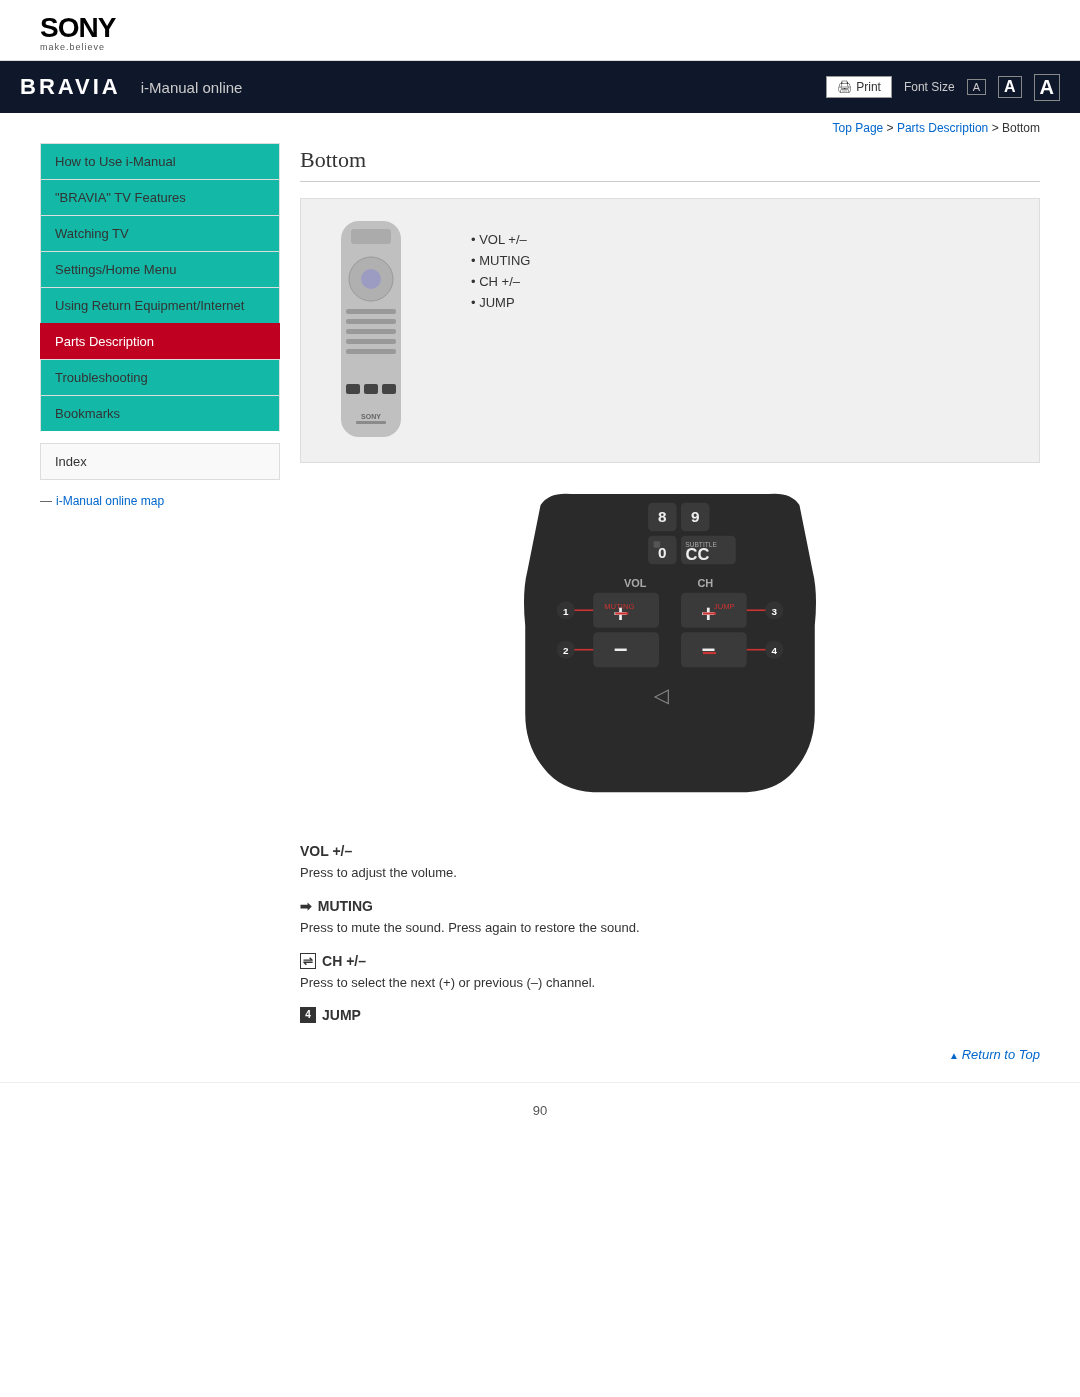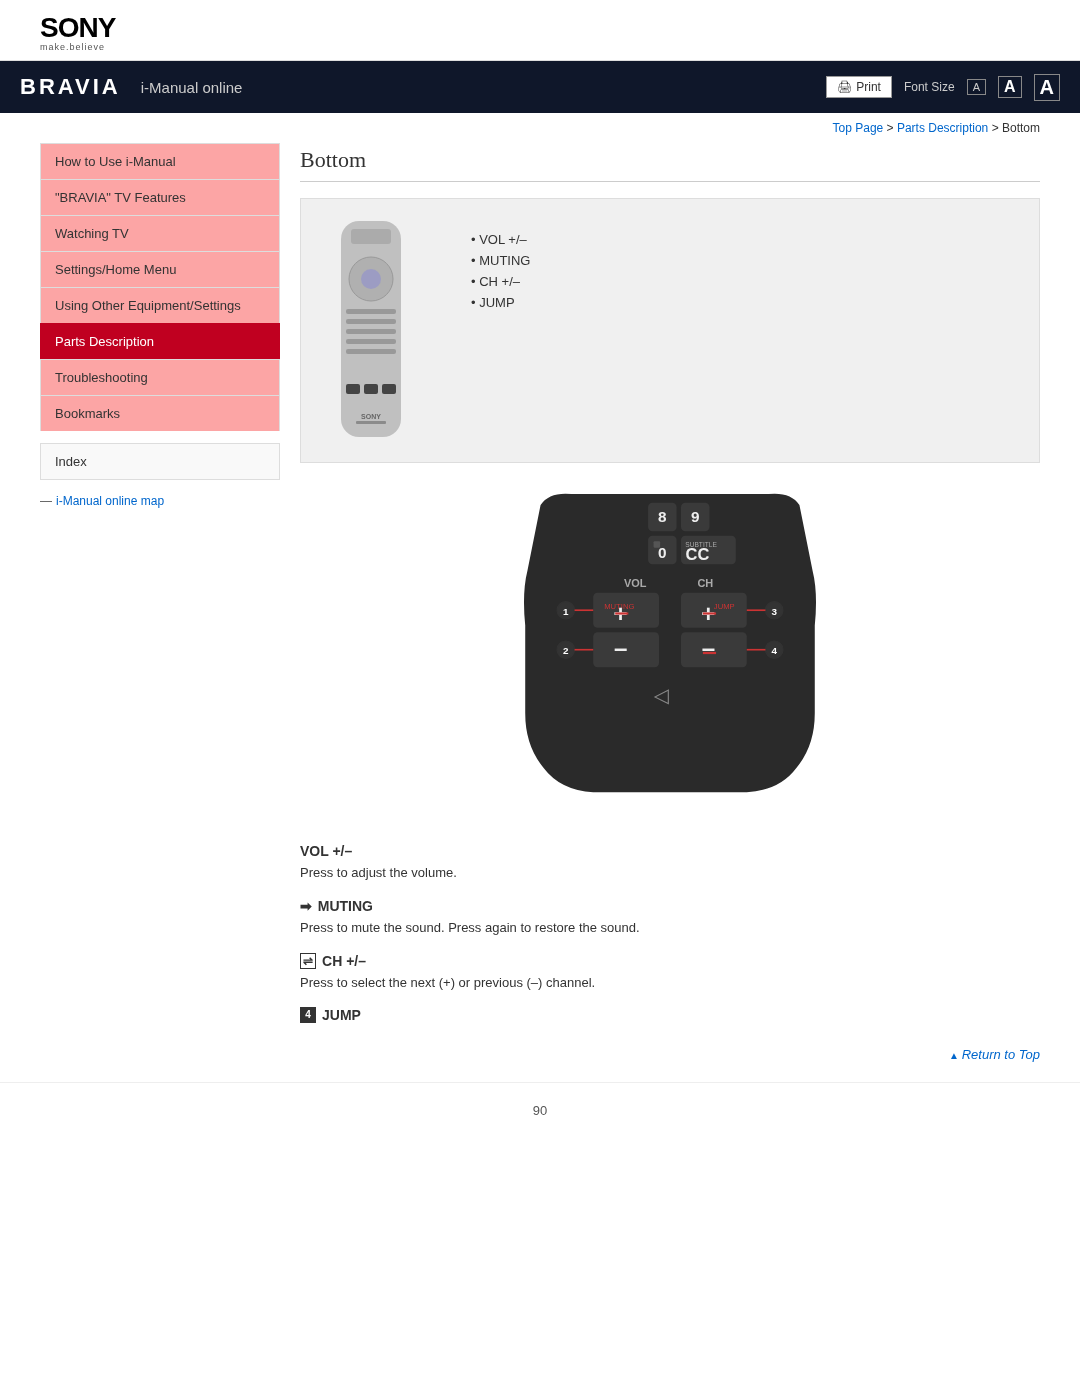--- a/index.html
+++ b/index.html
@@ -25,21 +25,21 @@
     
     .breadcrumb { text-align: right; padding: 8px 40px; font-size: 12px; color: #0066cc; }
     .breadcrumb span { color: #333; }
     .breadcrumb a { color: #0066cc; text-decoration: none; }
 
     
     .main-layout { display: flex; padding: 0 40px; gap: 20px; }
 
     
     .sidebar { width: 240px; flex-shrink: 0; }
-    .sidebar-item { border: 1px solid #ddd; border-bottom: none; padding: 10px 14px; font-size: 13px; cursor: pointer; background: #fca5a5; }
+    .sidebar-item { border: 1px solid #ddd; border-bottom: none; padding: 10px 14px; font-size: 13px; cursor: pointer; background: #14b8a6; }
     .sidebar-item:last-of-type { border-bottom: 1px solid #ddd; }
     .sidebar-item.active { background: #c00020; color: #fff; border-color: #c00020; }
     .sidebar-spacer { height: 12px; }
     .sidebar-index { border: 1px solid #ddd; padding: 10px 14px; font-size: 13px; cursor: pointer; background: #f9f9f9; margin-top: 0; }
     .sidebar-map { margin-top: 14px; font-size: 12px; color: #0066cc; display: flex; align-items: center; gap: 4px; }
     .sidebar-map::before { content: '—'; color: #555; }
 
     
     .content { flex: 1; padding-top: 4px; }
     .page-title { font-size: 22px; font-weight: normal; color: #333; border-bottom: 1px solid #ccc; padding-bottom: 8px; margin-bottom: 16px; font-family: Georgia, serif; }
@@ -100,21 +100,21 @@
   <span>Bottom</span>
 </div>
 
 <div class="main-layout">
 
   <div class="sidebar">
     <div class="sidebar-item">How to Use i-Manual</div>
     <div class="sidebar-item">"BRAVIA" TV Features</div>
     <div class="sidebar-item">Watching TV</div>
     <div class="sidebar-item">Settings/Home Menu</div>
-    <div class="sidebar-item">Using Other Equipment/Settings</div>
+    <div class="sidebar-item">Using Return Equipment/Internet</div>
     <div class="sidebar-item active">Parts Description</div>
     <div class="sidebar-item">Troubleshooting</div>
     <div class="sidebar-item">Bookmarks</div>
     <div class="sidebar-spacer"></div>
     <div class="sidebar-index">Index</div>
     <div class="sidebar-map">i-Manual online map</div>
   </div>
 
   <div class="content">
     <h1 class="page-title">Bottom</h1>

